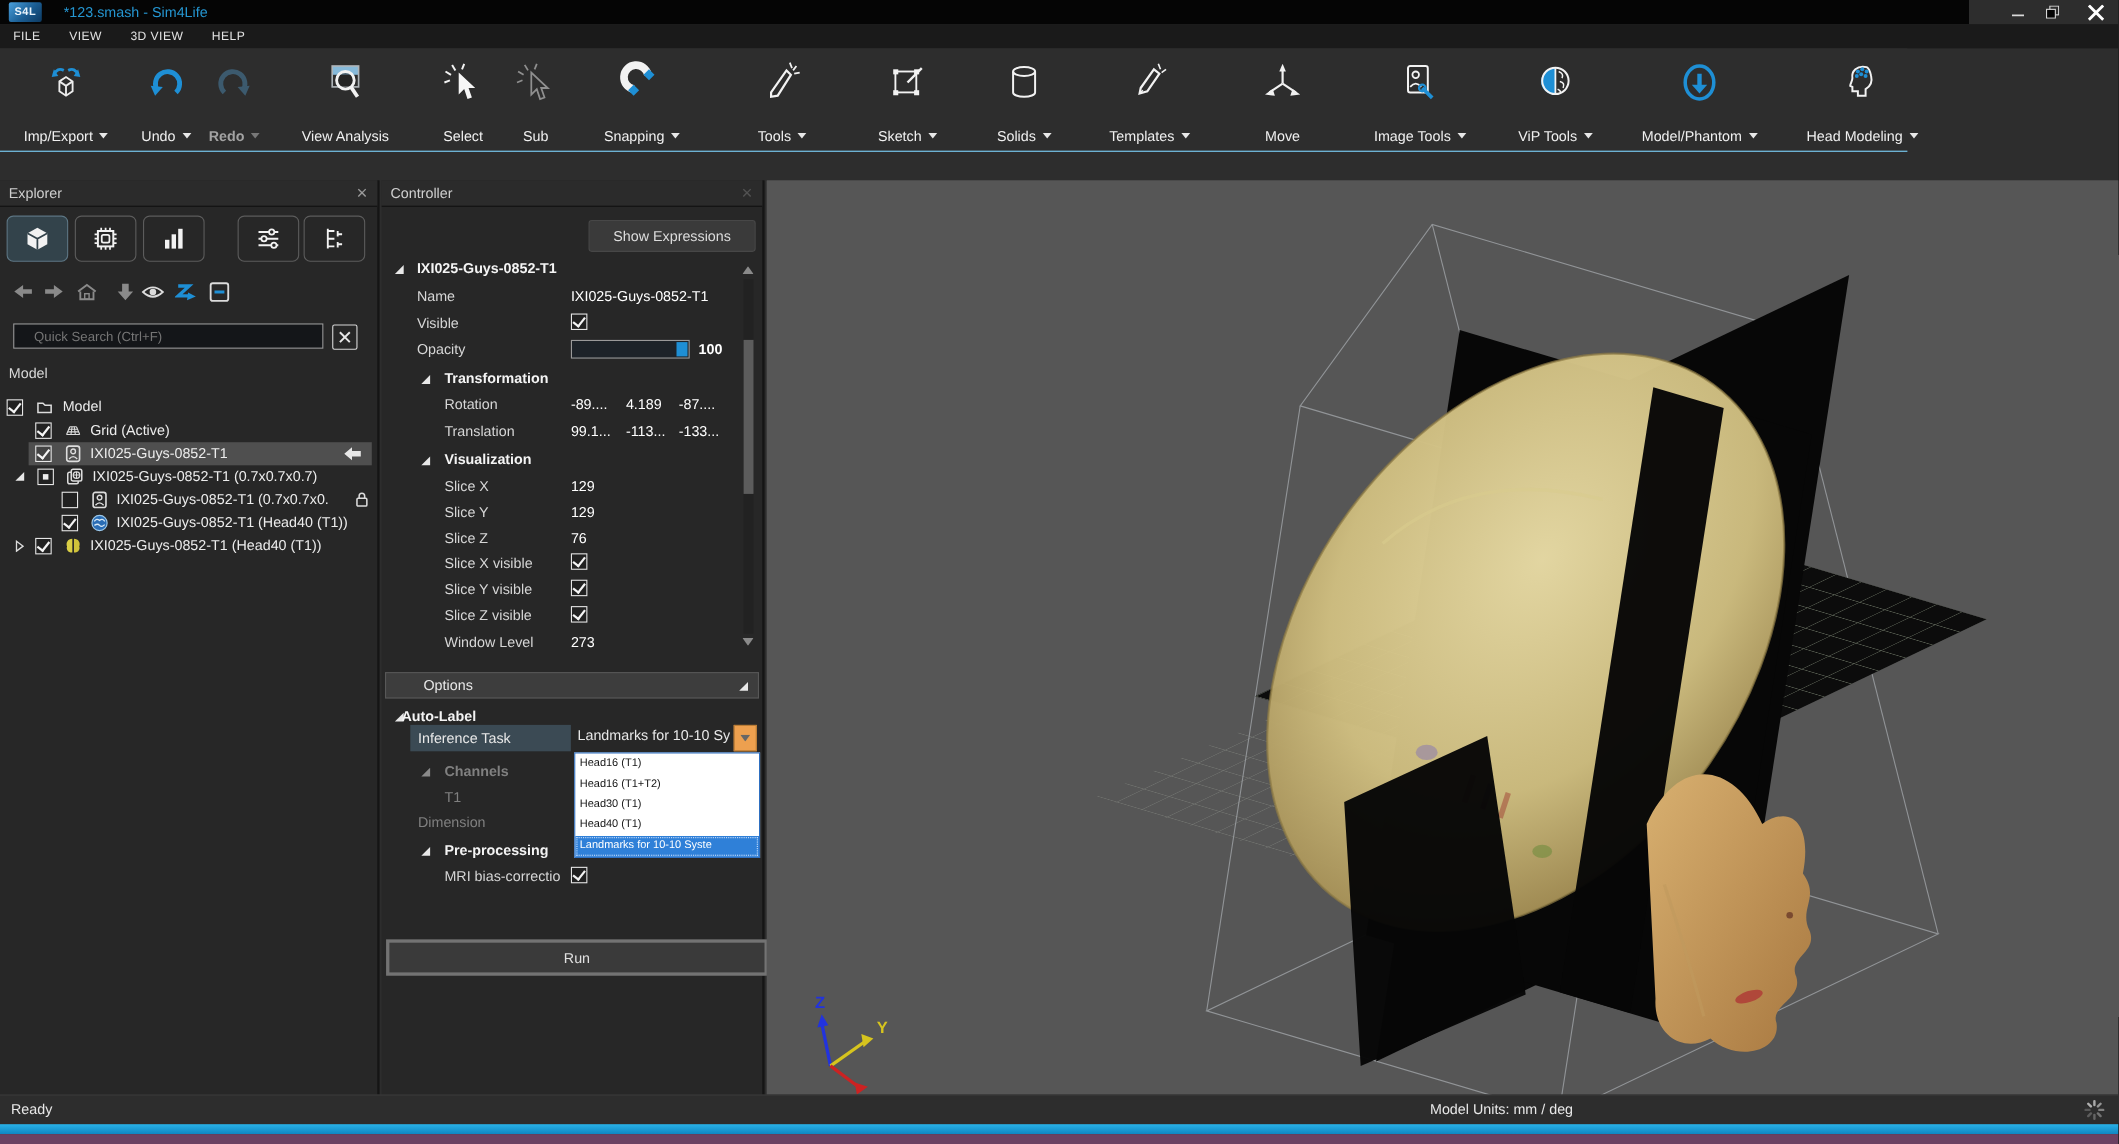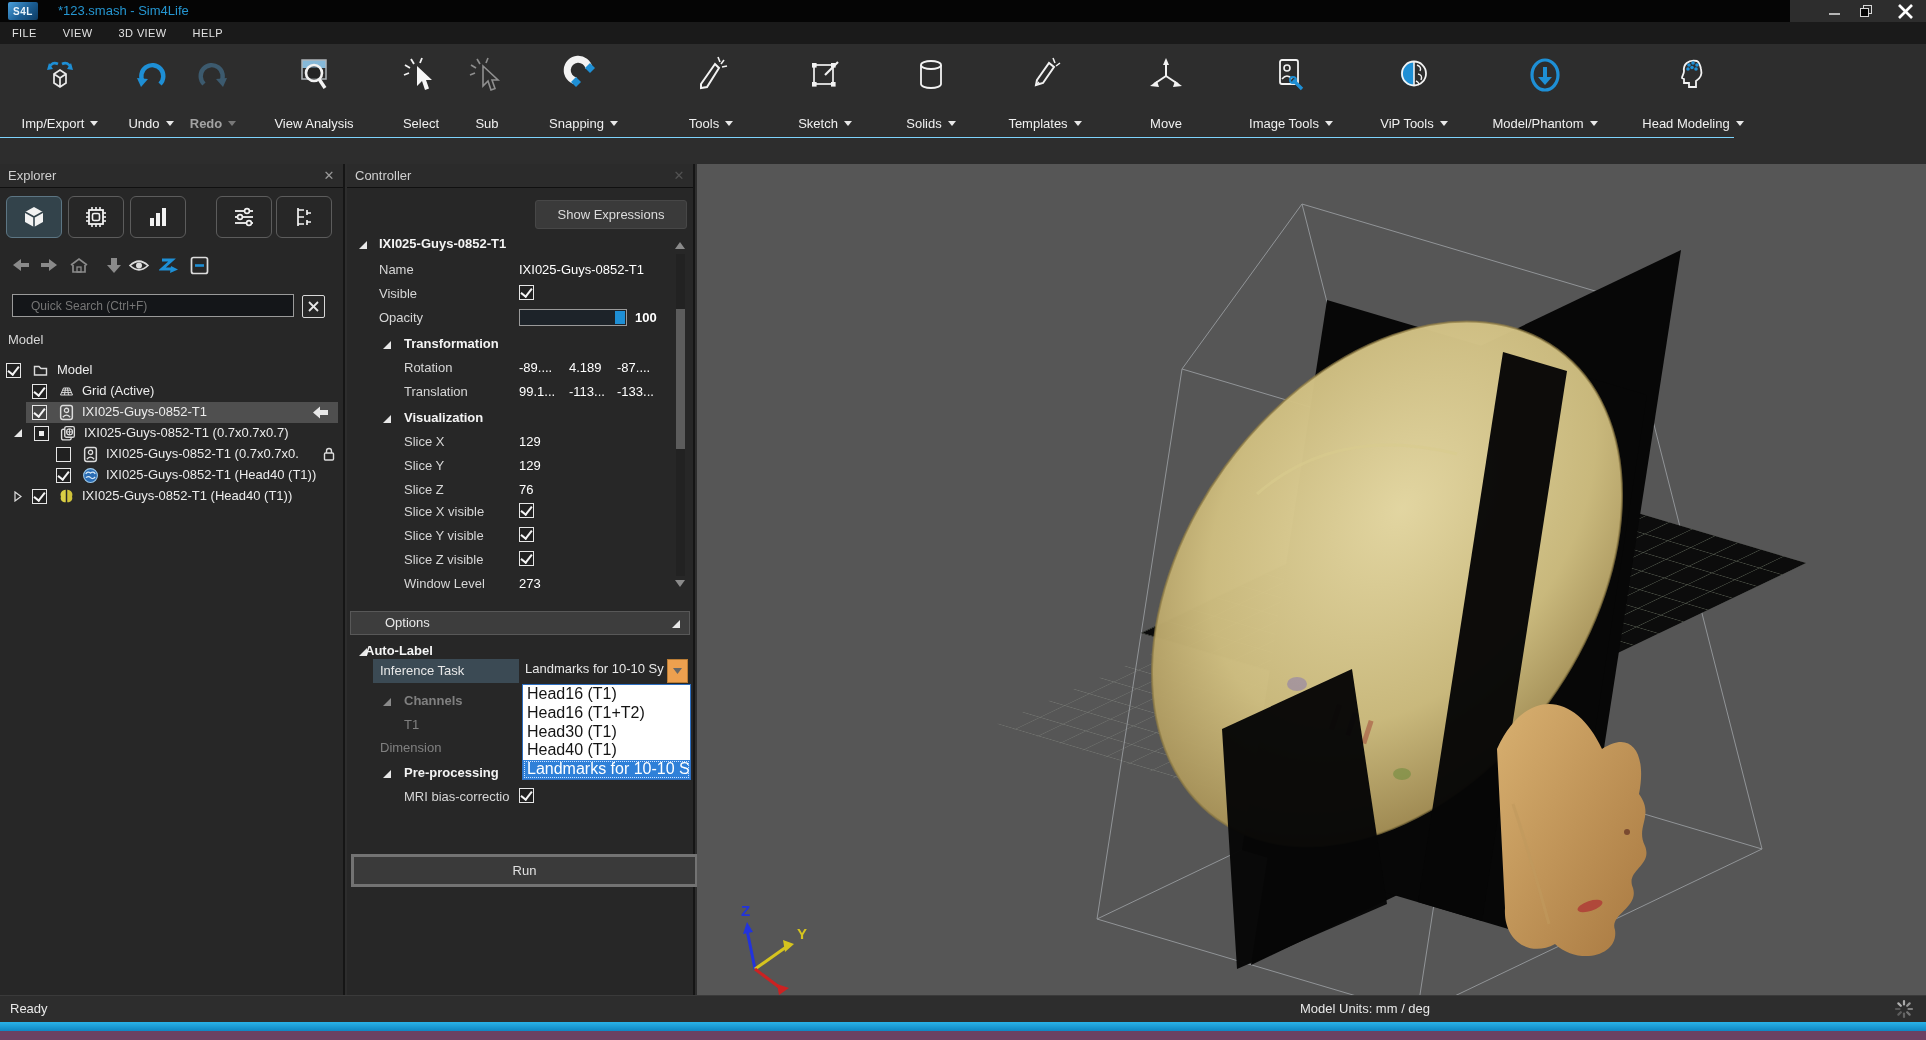--- a/index.html
+++ b/index.html
@@ -61,21 +61,21 @@
            border-radius:3px;font-size:13px;color:#dcdcdc;display:flex;align-items:center;justify-content:center;}
   .slider{position:absolute;left:172px;width:108px;height:17px;border:1px solid #9a9a9a;background:#1d2329;box-sizing:border-box;}
   .slider .knob{position:absolute;right:1px;top:1px;width:10px;height:13px;background:#1e8fd5;}
   .optbar{position:absolute;left:3px;top:447px;width:340px;height:24px;background:#3d3d3d;border:1px solid #585858;
           box-sizing:border-box;font-size:13px;color:#e8e8e8;line-height:22px;padding-left:34px;}
   .hirow{position:absolute;left:26px;top:495px;width:146px;height:24px;background:#3b4a54;}
   .ddfield{position:absolute;left:178px;top:497px;font-size:13px;color:#e8e8e8;white-space:nowrap;}
   .ddbtn{position:absolute;left:320px;top:495px;width:21px;height:24px;background:#eda04f;border:1px solid #b97c35;
          box-sizing:border-box;display:flex;align-items:center;justify-content:center;}
   .ddlist{position:absolute;left:175px;top:520px;width:169px;background:#ffffff;border:1px solid #2e6fc0;box-sizing:border-box;z-index:5;}
-  .dditem{height:18.8px;font-size:16px;color:#141414;line-height:18.8px;padding-left:4px;white-space:nowrap;overflow:hidden;}
+  .dditem{height:18.8px;font-size:10px;color:#141414;line-height:18.8px;padding-left:4px;white-space:nowrap;overflow:hidden;}
   .dditem.sel{background:#2f80d8;color:#fff;outline:1px dotted #cfe2ff;outline-offset:-2px;}
   .runbtn{position:absolute;left:4px;top:690px;width:341px;height:27px;background:#3a3a3a;border:3px solid #737373;
           font-size:13px;color:#e0e0e0;display:flex;align-items:center;justify-content:center;}
   .sbtrack{position:absolute;left:329px;top:90px;width:9px;height:322px;background:#222;}
   .sbthumb{position:absolute;left:0;top:55px;width:9px;height:140px;background:#5c5c5c;}
   .sarrow{position:absolute;left:327px;width:12px;height:10px;display:flex;align-items:center;justify-content:center;}
   
   .statusbar{position:absolute;left:0;top:995px;width:1926px;height:27px;background:#2d2d2d;border-top:1px solid #3a3a3a;}
   .progress{position:absolute;left:0;top:1022px;width:1926px;height:9px;background:linear-gradient(180deg,#29b2e8,#0f86c2);}
   .purple{position:absolute;left:0;top:1031px;width:1926px;height:9px;background:#6b4162;}

